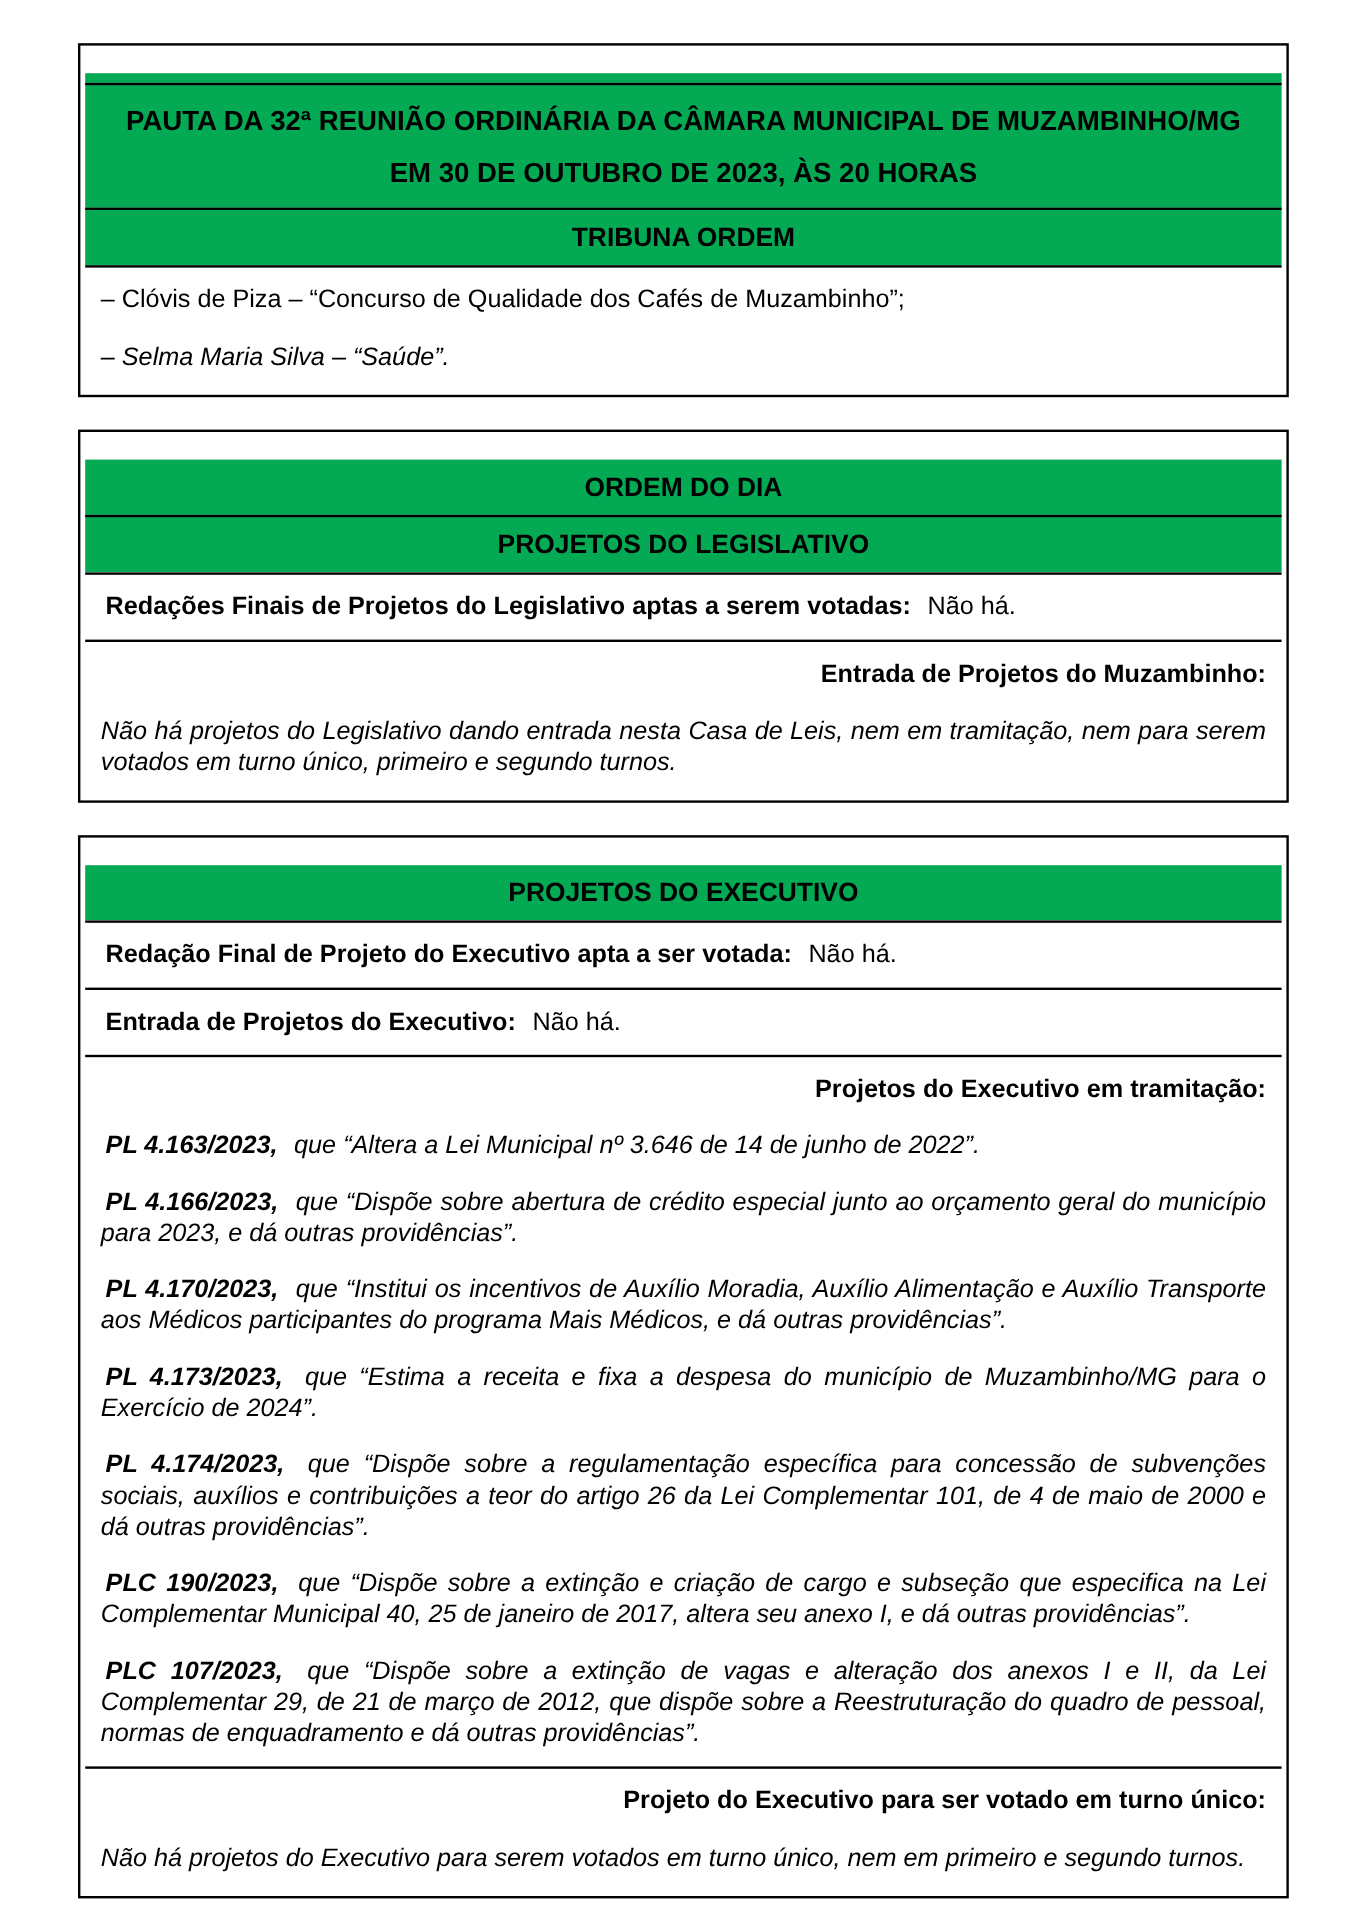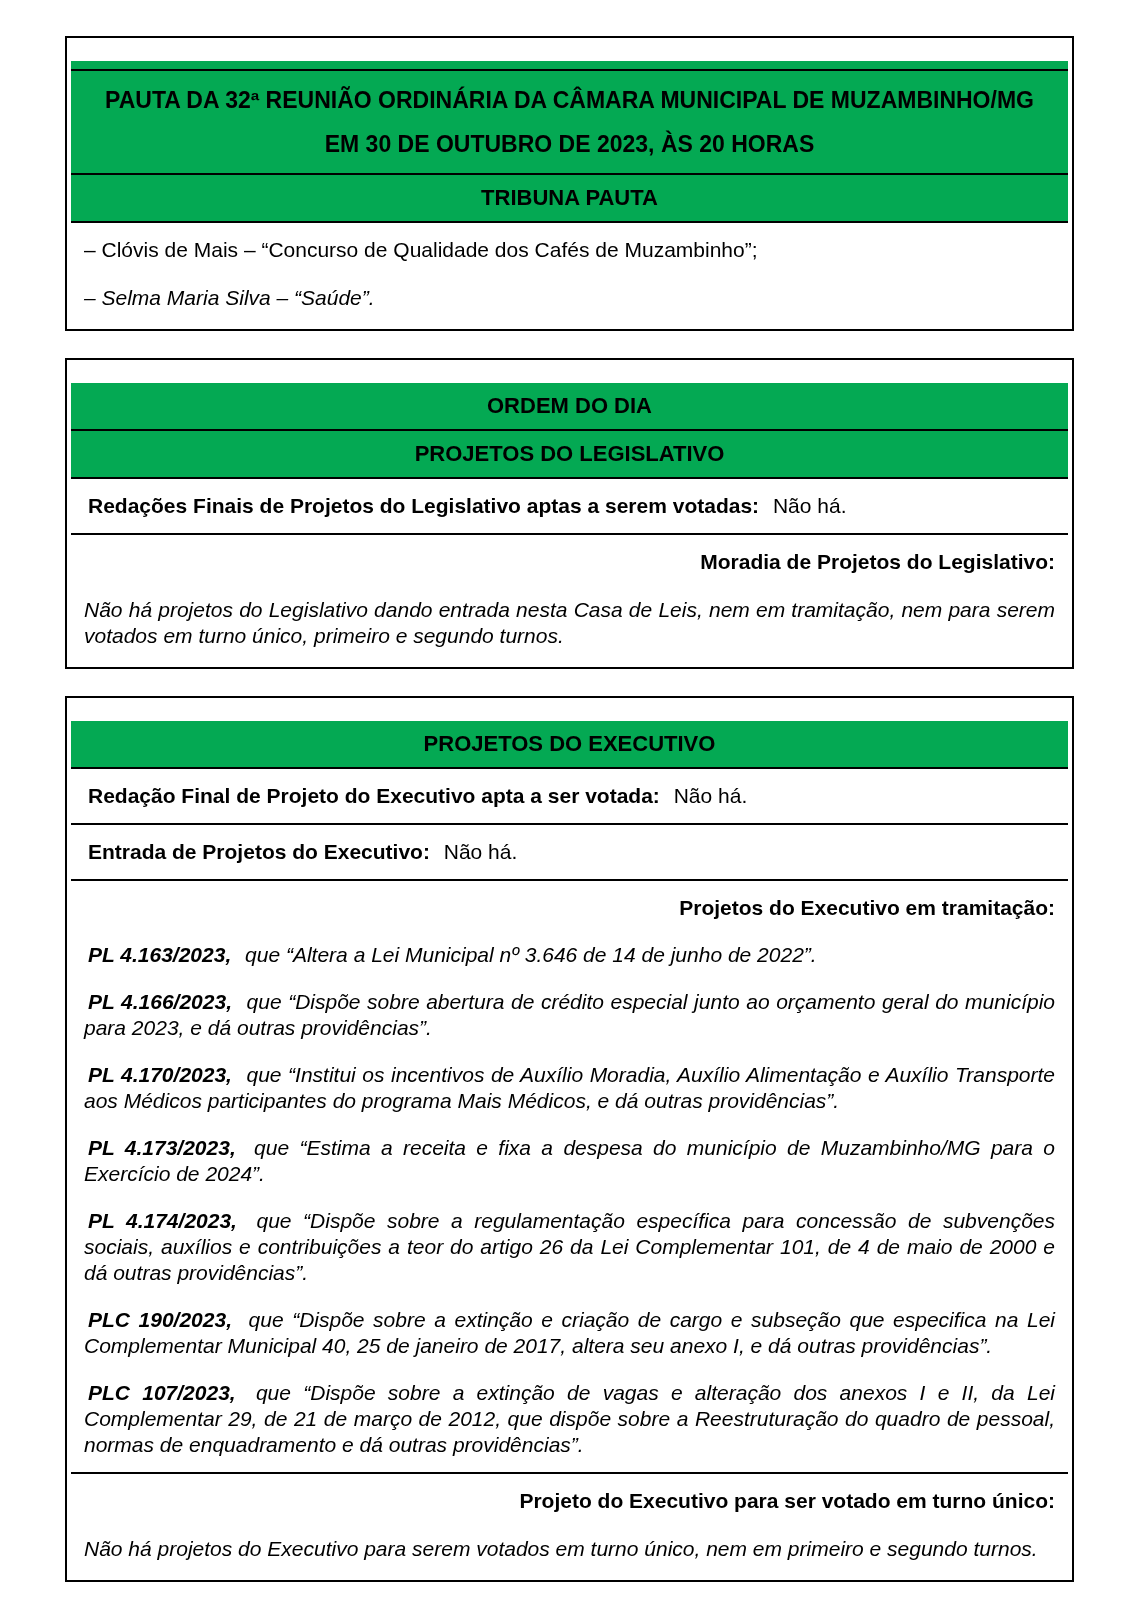--- a/index.html
+++ b/index.html
@@ -59,35 +59,35 @@
 <body>
 
 <div class="doc">
 
   <section class="block">
     <div class="row strip"></div>
     <div class="row green title-row">
       <div>PAUTA DA 32ª REUNIÃO ORDINÁRIA DA CÂMARA MUNICIPAL DE MUZAMBINHO/MG</div>
       <div>EM 30 DE OUTUBRO DE 2023, ÀS 20 HORAS</div>
     </div>
-    <div class="row green header-row">TRIBUNA PAUTA</div>
+    <div class="row green header-row">TRIBUNA ORDEM</div>
     <div class="row content">
-      <p>– Clóvis de Mais – “Concurso de Qualidade dos Cafés de Muzambinho”;</p>
+      <p>– Clóvis de Piza – “Concurso de Qualidade dos Cafés de Muzambinho”;</p>
       <p>– Selma Maria Silva – “Saúde”.</p>
     </div>
   </section>
 
   <section class="block">
     <div class="row green header-row">ORDEM DO DIA</div>
     <div class="row green header-row">PROJETOS DO LEGISLATIVO</div>
     <div class="row content">
       <p><span class="b">Redações Finais de Projetos do Legislativo aptas a serem votadas:</span><span> Não há.</span></p>
     </div>
     <div class="row content">
-      <p class="b">Moradia de Projetos do Legislativo:</p>
+      <p class="b">Entrada de Projetos do Muzambinho:</p>
       <p class="just">Não há projetos do Legislativo dando entrada nesta Casa de Leis, nem em tramitação, nem para serem votados em turno único, primeiro e segundo turnos.</p>
     </div>
   </section>
 
   <section class="block">
     <div class="row green header-row">PROJETOS DO EXECUTIVO</div>
     <div class="row content">
       <p><span class="b">Redação Final de Projeto do Executivo apta a ser votada:</span><span> Não há.</span></p>
     </div>
     <div class="row content">

